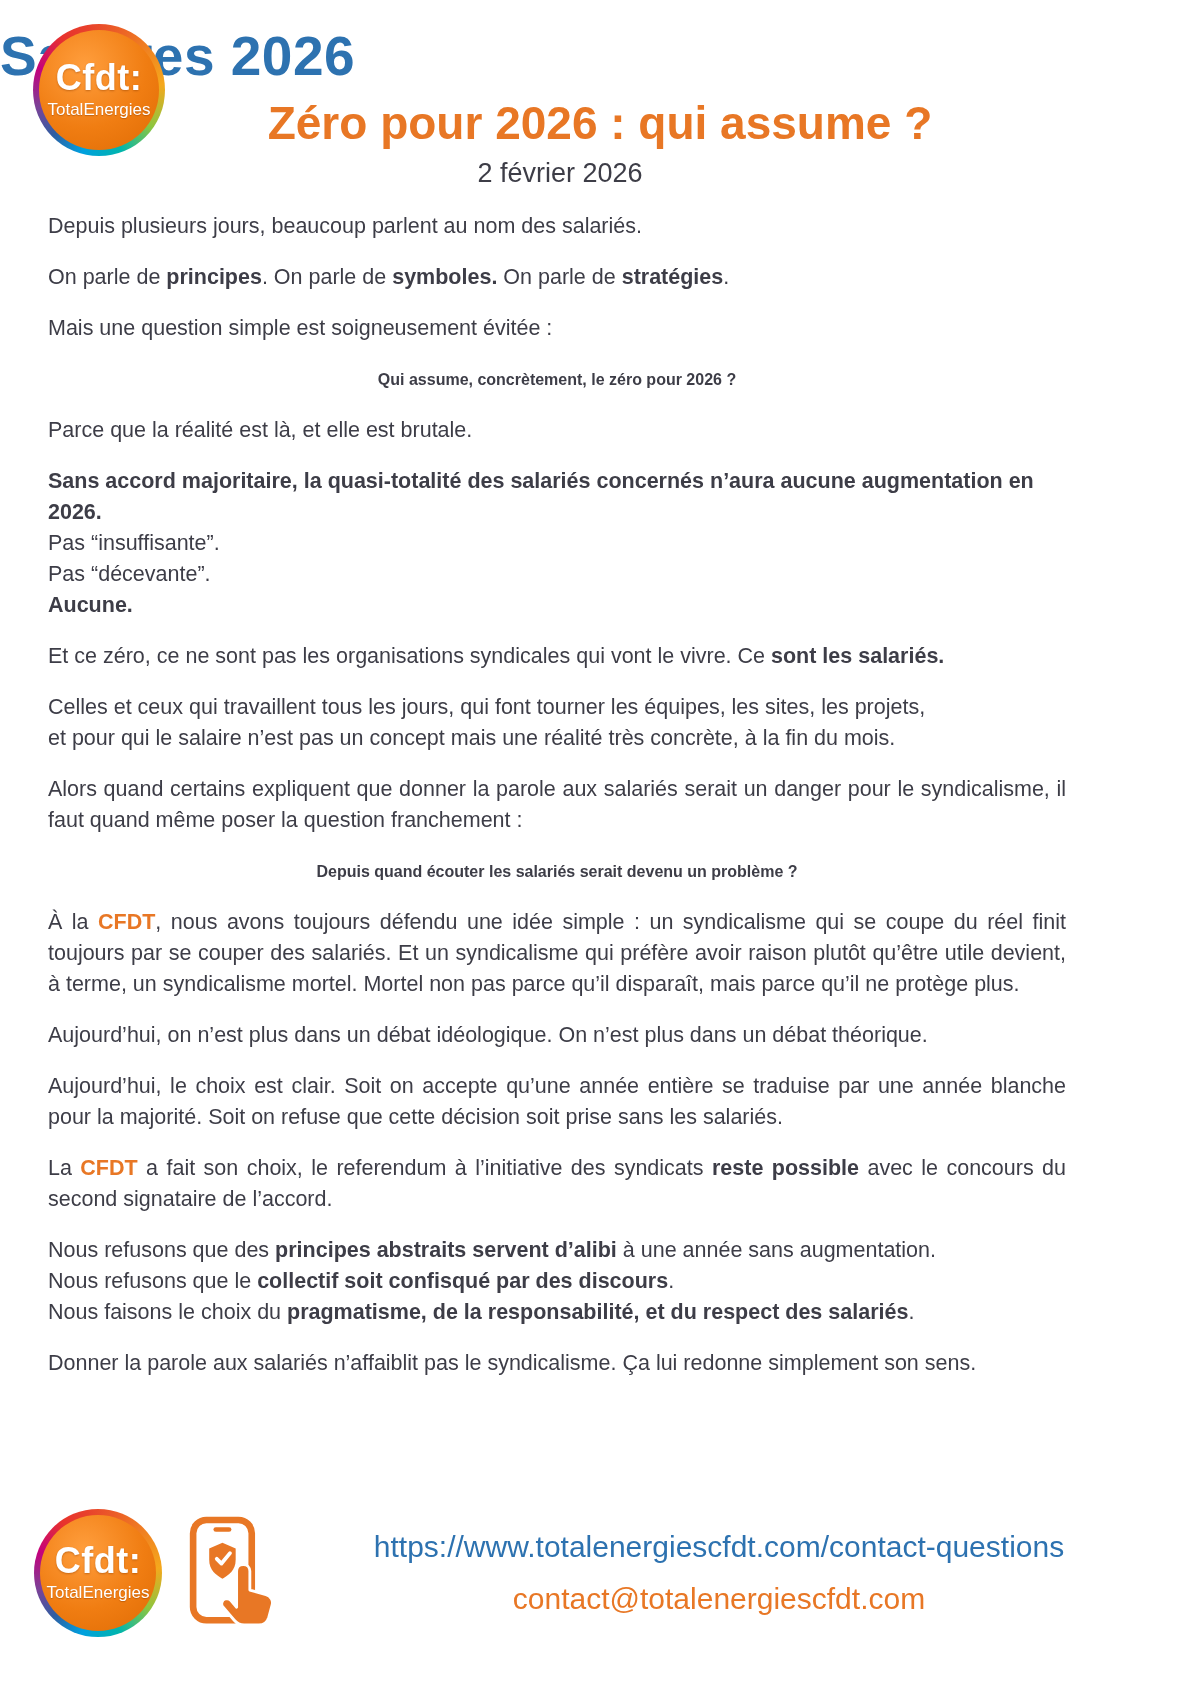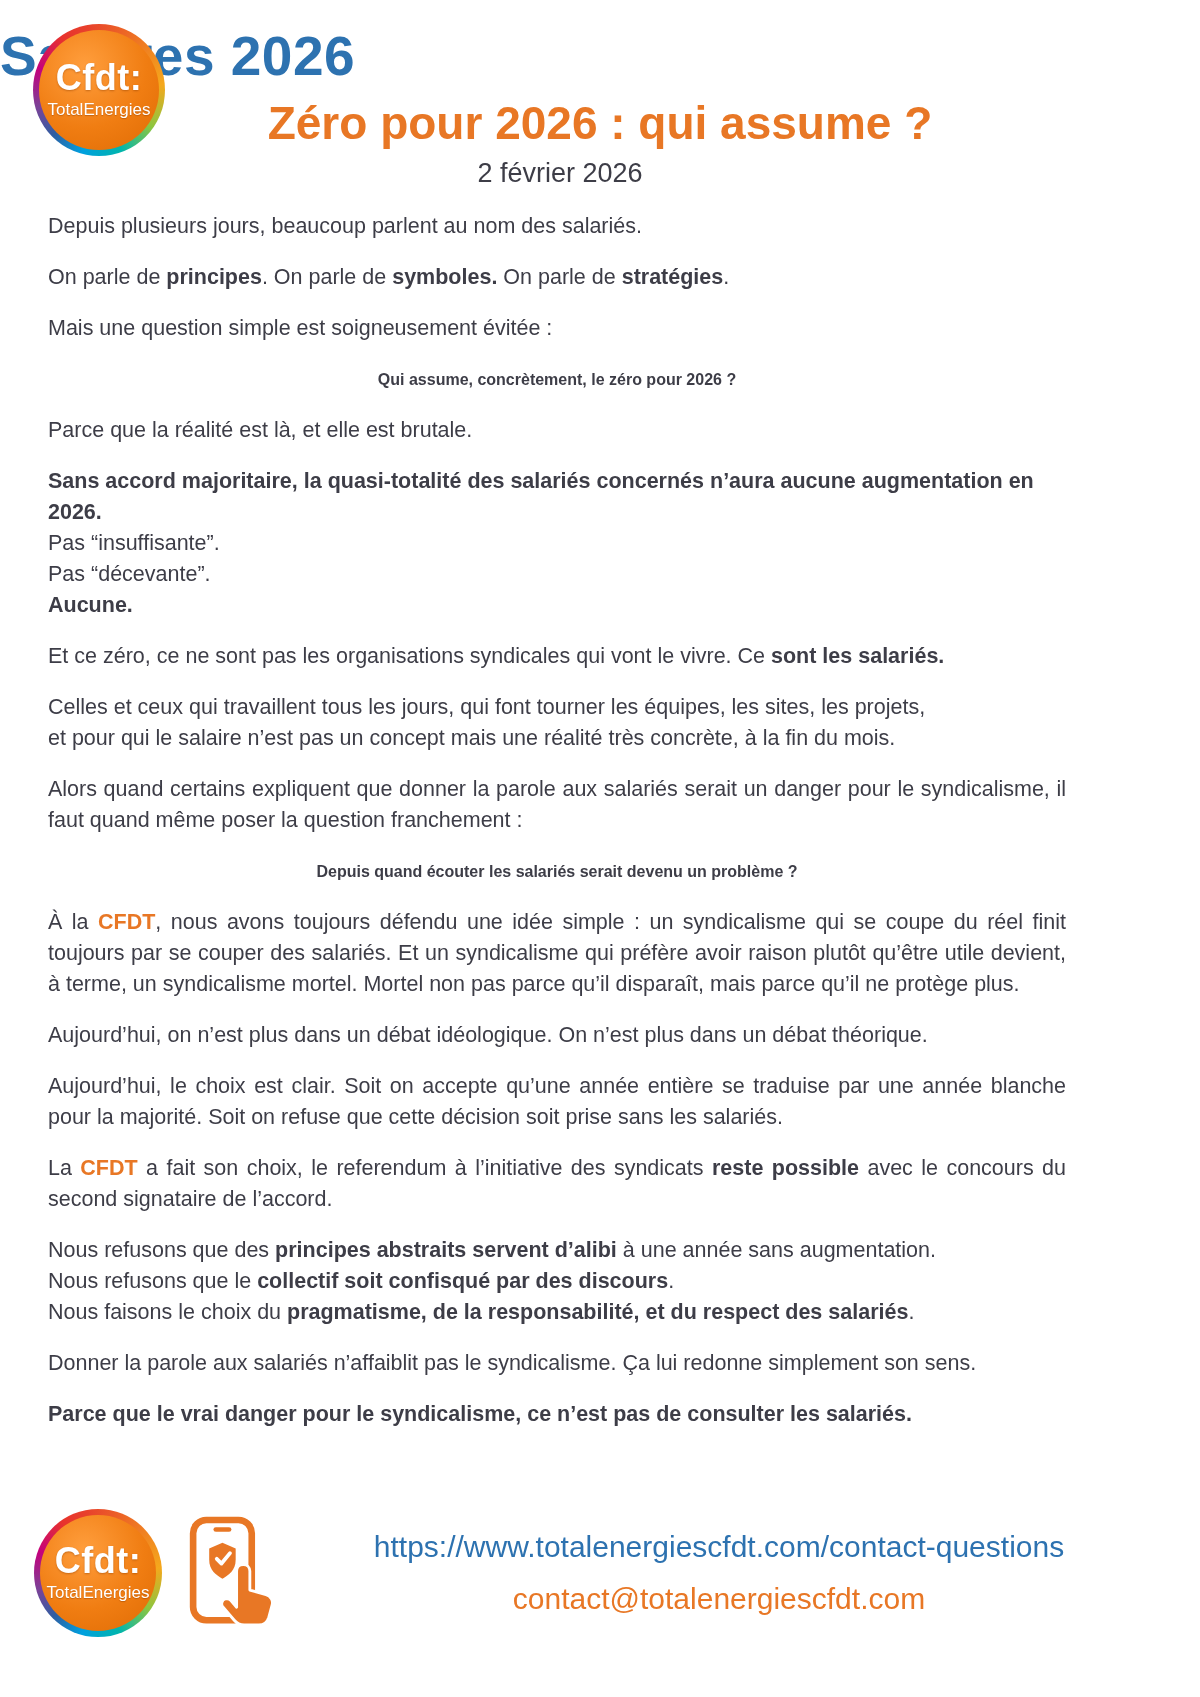--- a/index.html
+++ b/index.html
@@ -114,21 +114,21 @@
         <p class="para left"><span>Et ce zéro, ce ne sont pas les organisations syndicales qui vont le vivre. Ce </span><span class="bold">sont les salariés.</span></p>
         <p class="para left"><span>Celles et ceux qui travaillent tous les jours, qui font tourner les équipes, les sites, les projets,</span><br><span> et pour qui le salaire n’est pas un concept mais une réalité très concrète, à la fin du mois.</span></p>
         <p class="para justify"><span>Alors quand certains expliquent que donner la parole aux salariés serait un danger pour le syndicalisme, il faut quand même poser la question franchement :</span></p>
         <p class="para center"><span class="bold">Depuis quand écouter les salariés serait devenu un problème ?</span></p>
         <p class="para justify"><span>À la </span><span class="bold orange">CFDT</span><span>, nous avons toujours défendu une idée simple : un syndicalisme qui se coupe du réel finit toujours par se couper des salariés. Et un syndicalisme qui préfère avoir raison plutôt qu’être utile devient, à terme, un syndicalisme mortel. Mortel non pas parce qu’il disparaît, mais parce qu’il ne protège plus.</span></p>
         <p class="para left"><span>Aujourd’hui, on n’est plus dans un débat idéologique. On n’est plus dans un débat théorique.</span></p>
         <p class="para justify"><span>Aujourd’hui, le choix est clair. Soit on accepte qu’une année entière se traduise par une année blanche pour la majorité. Soit on refuse que cette décision soit prise sans les salariés.</span></p>
         <p class="para justify"><span>La </span><span class="bold orange">CFDT</span><span> a fait son choix, le referendum à l’initiative des syndicats </span><span class="bold">reste possible</span><span> avec le concours du second signataire de l’accord.</span></p>
         <p class="para left"><span>Nous refusons que des </span><span class="bold">principes abstraits servent d’alibi</span><span> à une année sans augmentation.</span><br><span>Nous refusons que le </span><span class="bold">collectif soit confisqué par des discours</span><span>.</span><br><span>Nous faisons le choix du </span><span class="bold">pragmatisme, de la responsabilité, et du respect des salariés</span><span>.</span></p>
         <p class="para left"><span>Donner la parole aux salariés n’affaiblit pas le syndicalisme. Ça lui redonne simplement son sens.</span></p>
-        <p class="para left"><span class="bold">Parce que le vrai danger pour le syndicalisme, ce n’est pas de consulter les salariés.</span><br></p>
+        <p class="para left"><br></p>
       </div>
   </main>
 
   <footer class="footer">
     <div class="logo">
       <div class="logo-inner">
         <div class="logo-brand">Cfdt:</div>
         <div class="logo-sub">TotalEnergies</div>
       </div>
     </div>

